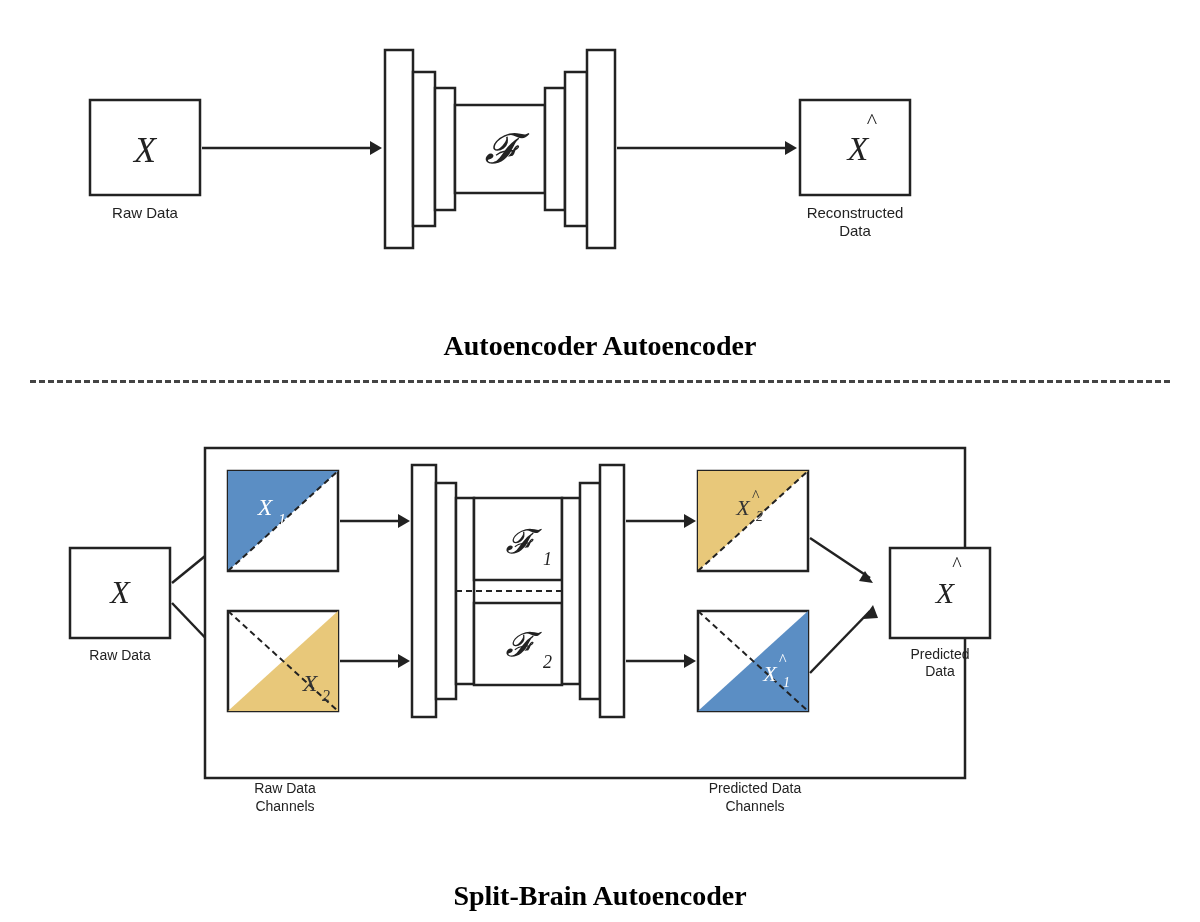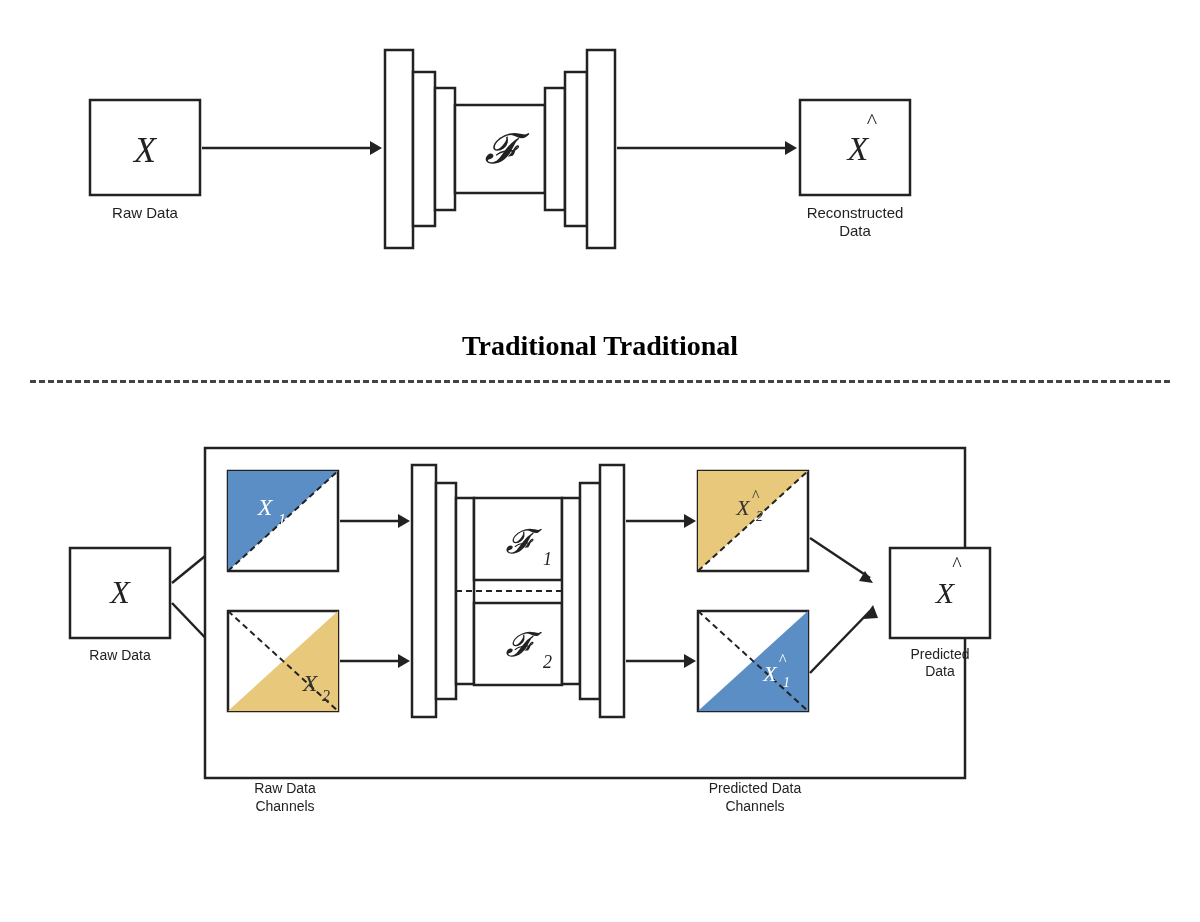--- a/index.html
+++ b/index.html
@@ -91,21 +91,21 @@
       <rect x="750" y="80" width="110" height="95" fill="white" stroke="#222" stroke-width="2.5"></rect>
 
       <text x="808" y="140" text-anchor="middle" font-family="Times New Roman" font-style="italic" font-size="34" fill="#222">X</text>
 
       <text x="822" y="108" text-anchor="middle" font-family="Times New Roman" font-size="22" fill="#222">^</text>
 
       <text x="805" y="198" text-anchor="middle" font-family="Arial, sans-serif" font-size="15" fill="#222">Reconstructed</text>
       <text x="805" y="216" text-anchor="middle" font-family="Arial, sans-serif" font-size="15" fill="#222">Data</text>
     </svg>
 
-    <div class="title-traditional">Traditional Traditional</div>
+    <div class="title-traditional">Autoencoder Autoencoder</div>
   </div>
 
   <div style="width:1140px; margin: 0 auto; border-top: 3px dashed #444;"></div>
 
   <div class="bottom-half">
     <svg width="1100" height="460" viewBox="0 0 1100 460" style="position:absolute; top:10px; left:50px;">
 
       <rect x="20" y="155" width="100" height="90" fill="white" stroke="#222" stroke-width="2.5"></rect>
       <text x="70" y="210" text-anchor="middle" font-family="Times New Roman" font-style="italic" font-size="32" fill="#222">X</text>
       <text x="70" y="267" text-anchor="middle" font-family="Arial, sans-serif" font-size="14" fill="#222">Raw Data</text>
@@ -199,15 +199,16 @@
       <text x="890" y="283" text-anchor="middle" font-family="Arial, sans-serif" font-size="14" fill="#222">Data</text>
 
       <text x="235" y="400" text-anchor="middle" font-family="Arial, sans-serif" font-size="14" fill="#222">Raw Data</text>
       <text x="235" y="418" text-anchor="middle" font-family="Arial, sans-serif" font-size="14" fill="#222">Channels</text>
 
       <text x="705" y="400" text-anchor="middle" font-family="Arial, sans-serif" font-size="14" fill="#222">Predicted Data</text>
       <text x="705" y="418" text-anchor="middle" font-family="Arial, sans-serif" font-size="14" fill="#222">Channels</text>
 
     </svg>
 
+    <div class="title-splitbrain">Split-Brain Autoencoder</div>
   </div>
 
 </div>
 
 </body></html>

